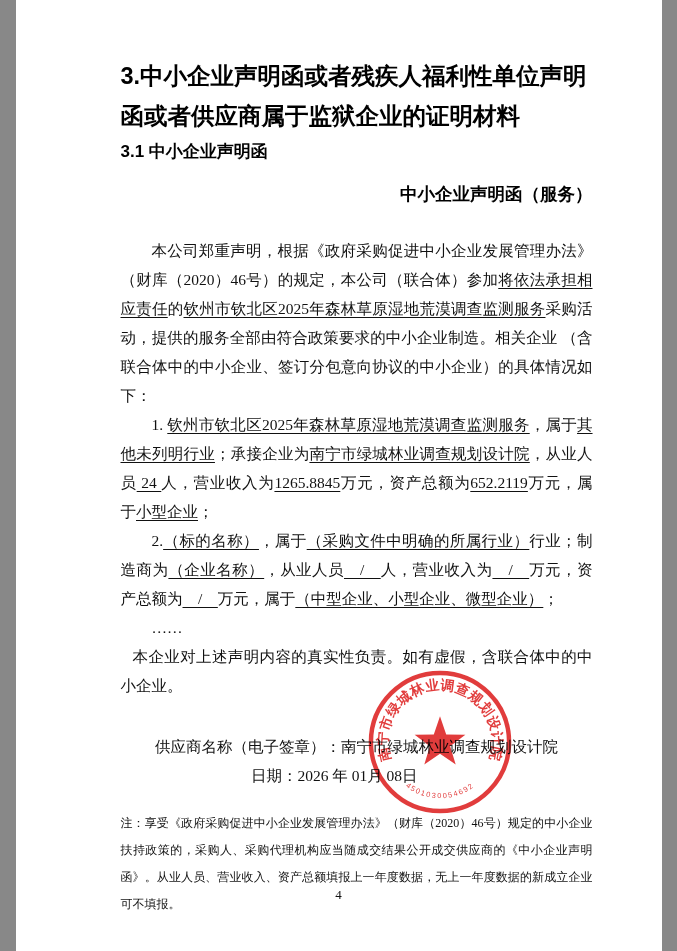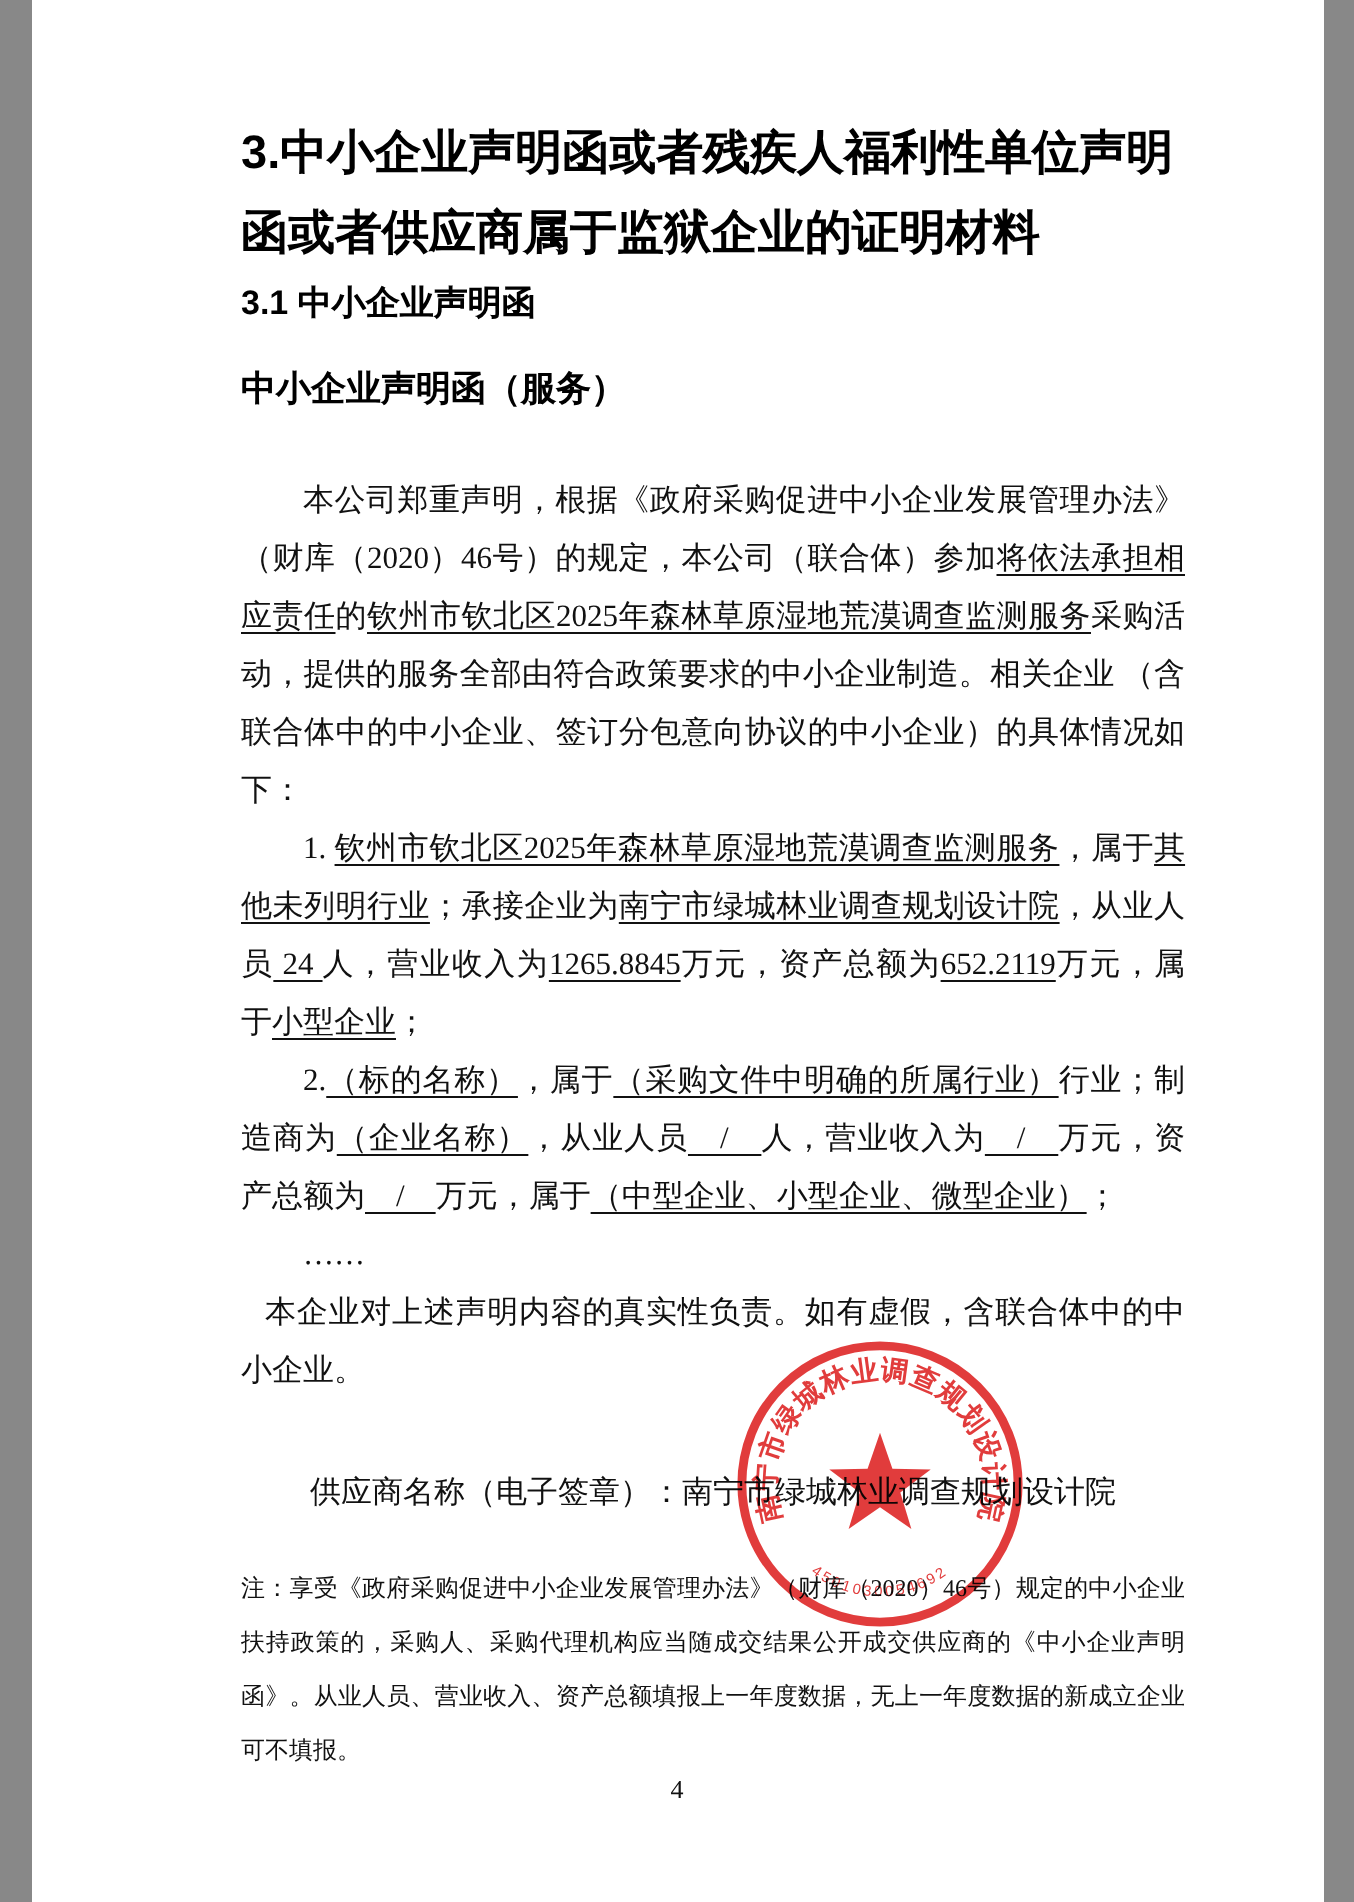--- a/index.html
+++ b/index.html
@@ -29,21 +29,21 @@
     font-size: 17px;
     line-height: 24px;
     margin-top: 4px;
     color: #000;
   }
   .doc-title {
     font-family: "Liberation Sans", sans-serif;
     font-weight: 700;
     font-size: 17.5px;
     line-height: 24px;
-    text-align: left;
+    text-align: right;
     margin-top: 18px;
     color: #000;
   }
   .body-text {
     margin-top: 30px;
     font-size: 15.5px;
     line-height: 29px;
     text-align: justify;
   }
   .para { margin: 0; }
@@ -107,20 +107,21 @@
   <div class="body-text">
     <p class="para indent2"><span>本公司郑重声明，根据《政府采购促进中小企业发展管理办法》（财库（2020）46号）的规定，本公司（联合体）参加</span><span class="u">将依法承担相应责任</span><span>的</span><span class="u">钦州市钦北区2025年森林草原湿地荒漠调查监测服务</span><span>采购活动，提供的服务全部由符合政策要求的中小企业制造。相关企业 （含联合体中的中小企业、签订分包意向协议的中小企业）的具体情况如下：</span></p>
     <p class="para indent2"><span>1. </span><span class="u">钦州市钦北区2025年森林草原湿地荒漠调查监测服务</span><span>，属于</span><span class="u">其他未列明行业</span><span>；承接企业为</span><span class="u">南宁市绿城林业调查规划设计院</span><span>，从业人员</span><span class="u"> 24 </span><span>人，营业收入为</span><span class="u">1265.8845</span><span>万元，资产总额为</span><span class="u">652.2119</span><span>万元，属于</span><span class="u">小型企业</span><span>；</span></p>
     <p class="para indent2"><span>2.</span><span class="u">（标的名称）</span><span>，属于</span><span class="u">（采购文件中明确的所属行业）</span><span>行业；制造商为</span><span class="u">（企业名称）</span><span>，从业人员</span><span class="u">　/　</span><span>人，营业收入为</span><span class="u">　/　</span><span>万元，资产总额为</span><span class="u">　/　</span><span>万元，属于</span><span class="u">（中型企业、小型企业、微型企业）</span><span>；</span></p>
     <p class="para indent2"><span>……</span></p>
     <p class="para indent1"><span>本企业对上述声明内容的真实性负责。如有虚假，含联合体中的中小企业。</span></p>
   </div>
 
   <div class="signature">
     <div class="supplier-line">供应商名称（电子签章）：南宁市绿城林业调查规划设计院</div>
+    <div class="date-line">日期：2026 年 01月 08日</div>
   </div>
 
   <div class="note">注：享受《政府采购促进中小企业发展管理办法》（财库（2020）46号）规定的中小企业扶持政策的，采购人、采购代理机构应当随成交结果公开成交供应商的《中小企业声明函》。从业人员、营业收入、资产总额填报上一年度数据，无上一年度数据的新成立企业可不填报。</div>
 
   <div class="page-number">4</div>
 
   <div class="stamp">
     <svg viewBox="0 0 150 150" xmlns="http://www.w3.org/2000/svg">
       <defs>
         <path id="arc-top" d="M 25.2 93.1 A 53 53 0 1 1 124.8 93.1" fill="none"></path>

